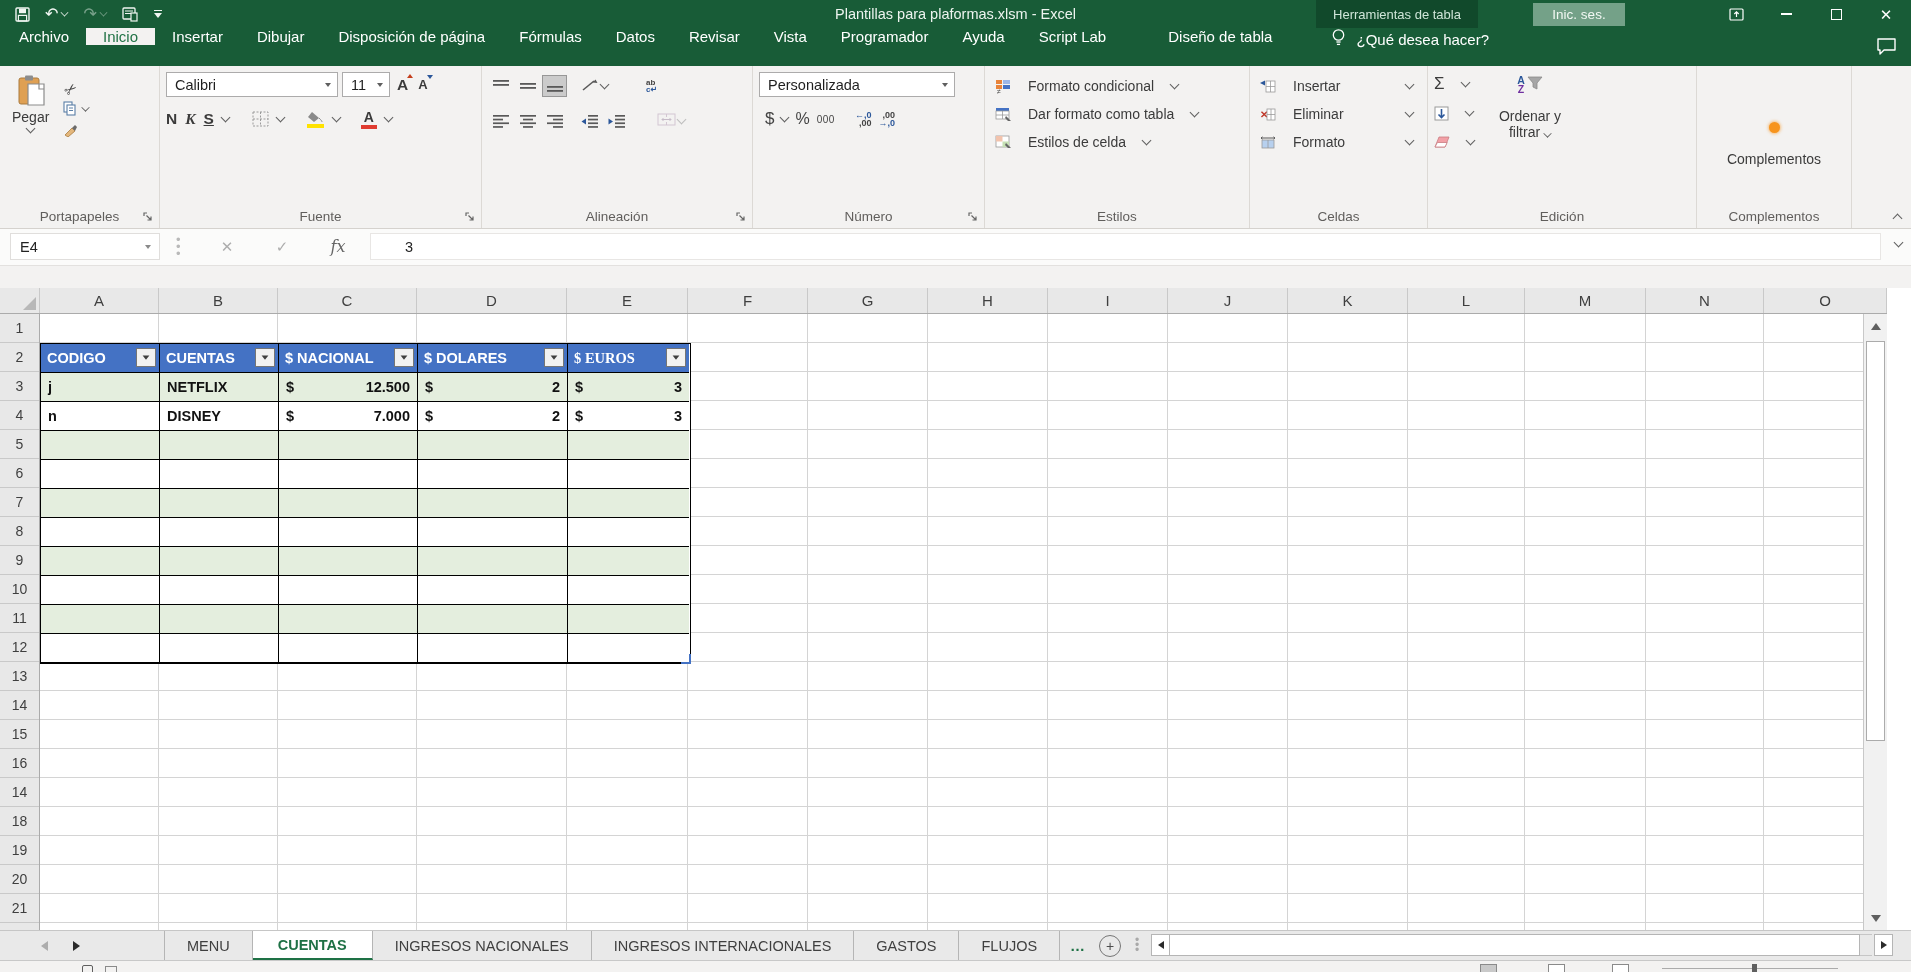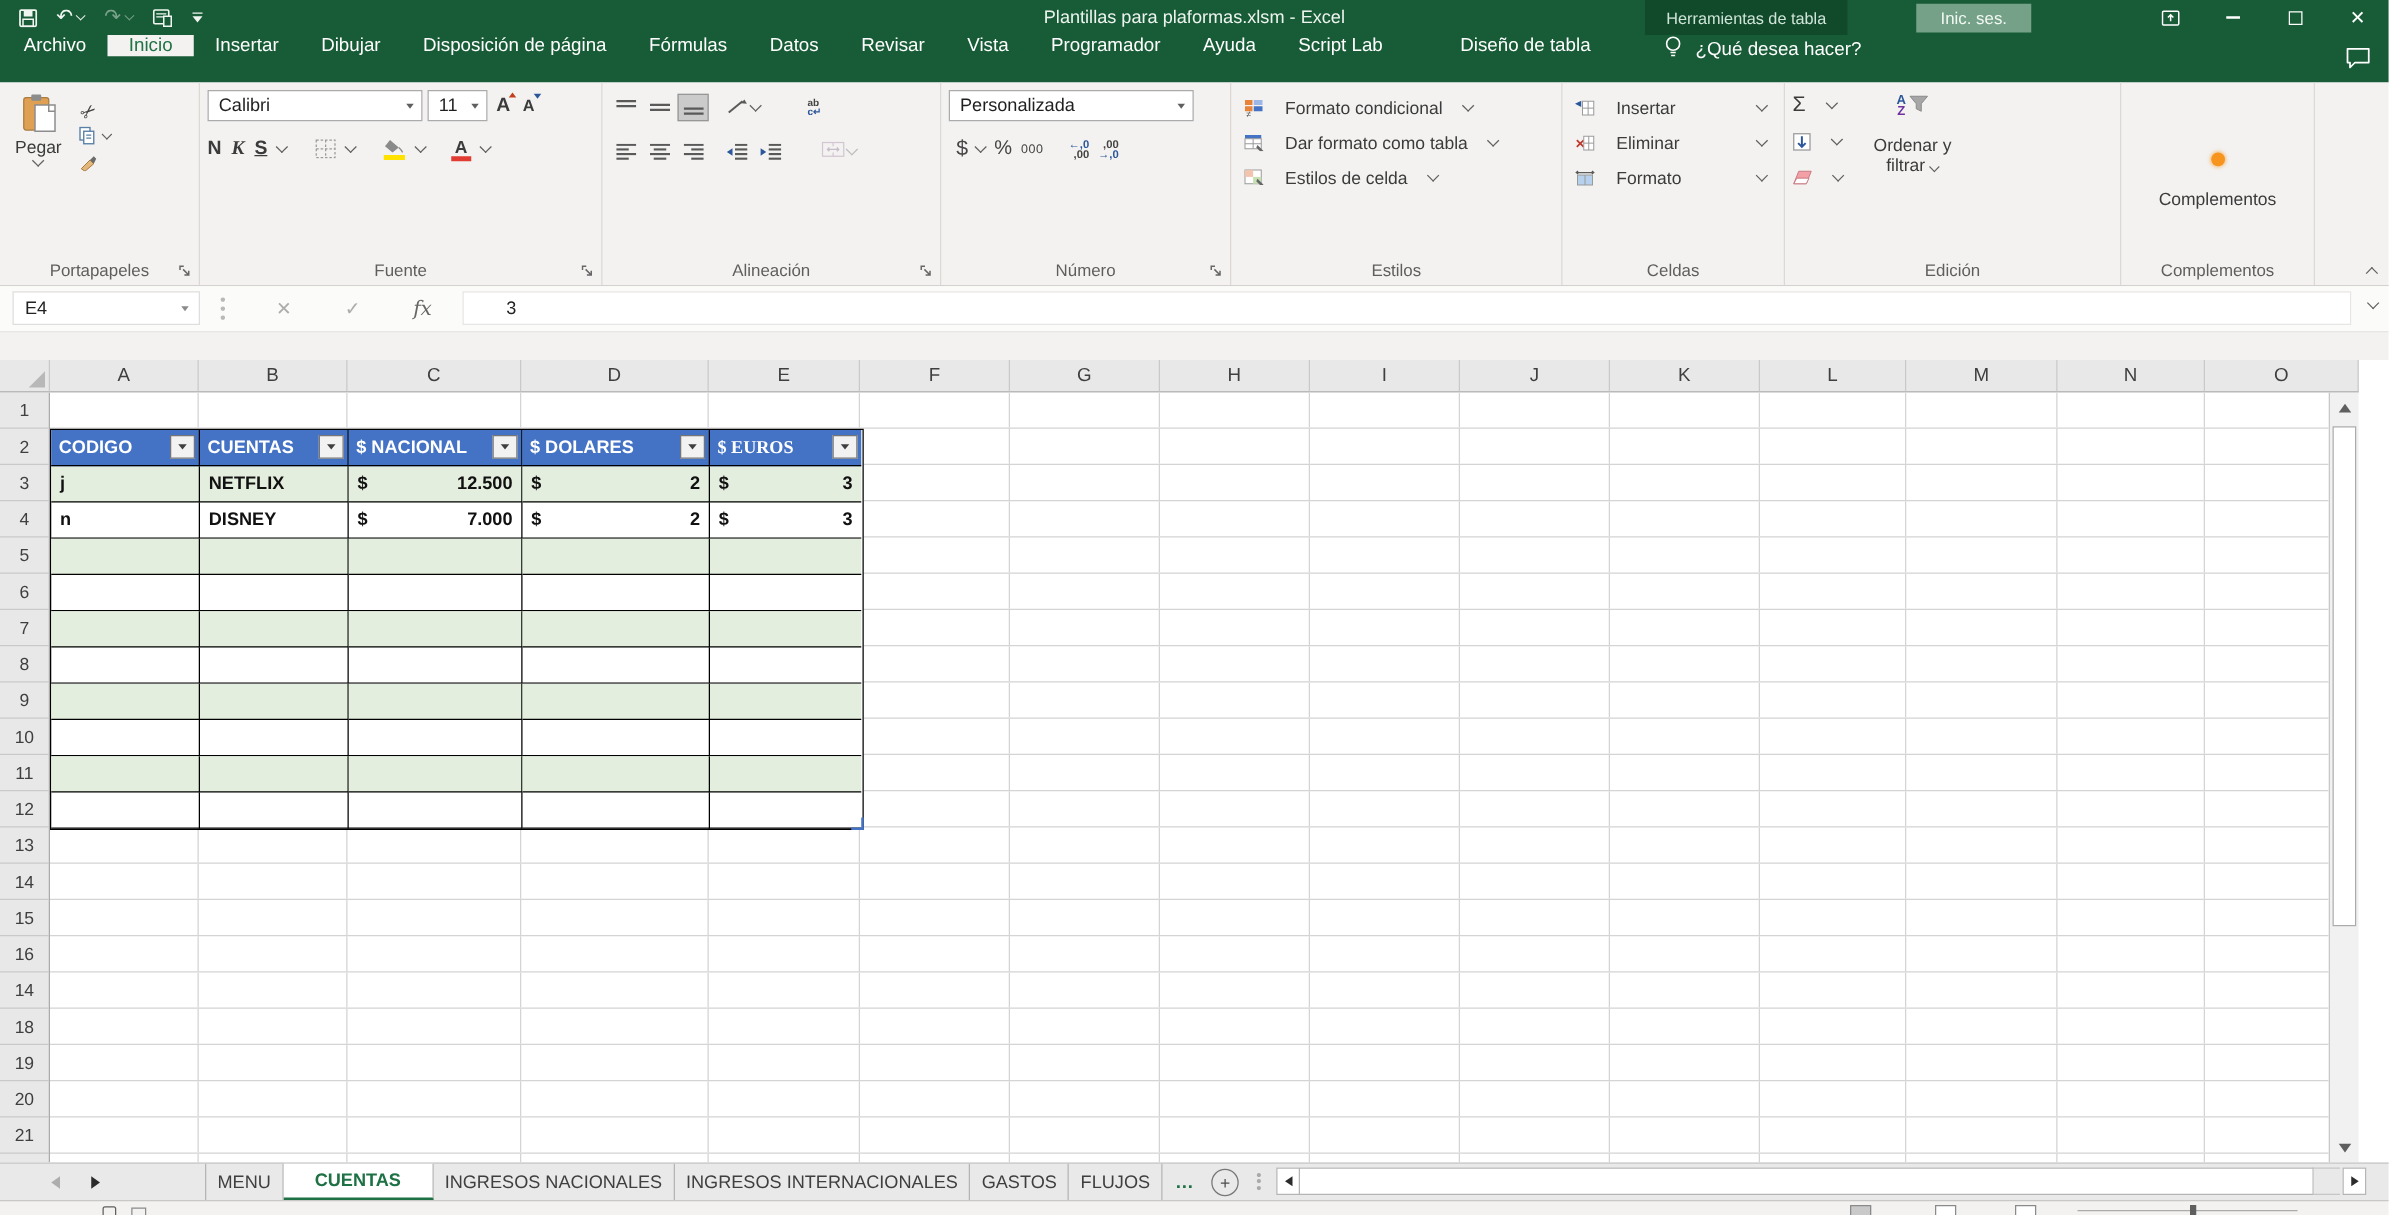--- a/index.html
+++ b/index.html
@@ -127,21 +127,21 @@
         border-top:7px solid #5f5f5f}
   #vthumb{position:absolute;left:2px;top:27px;width:19px;height:400px;background:#fff;border:1px solid #ABABAB;box-sizing:border-box}
 
   
   #sheetbar{height:30px;background:#E9E9E9;border-top:1px solid #C6C6C6;box-sizing:border-box;
         display:flex;align-items:stretch;padding-left:28px;position:relative}
   .snav{width:32px;display:flex;align-items:center;justify-content:center}
   .tri-l{width:0;height:0;border-top:5px solid transparent;border-bottom:5px solid transparent;border-right:7px solid #ADADAD}
   .tri-r{width:0;height:0;border-top:5px solid transparent;border-bottom:5px solid transparent;border-left:7px solid #2b2b2b}
   #stabs{display:flex;margin-left:72px}
-  .stab{padding:0 9px;display:flex;align-items:center;font-size:14.5px;color:#3F3F3F;
+  .stab{padding:0 22px;display:flex;align-items:center;font-size:14.5px;color:#3F3F3F;
         border-right:1px solid #B5B5B5;white-space:nowrap}
   .stab:first-child{border-left:1px solid #B5B5B5}
   .stab.active{background:#fff;color:#1E7145;font-weight:bold;border-bottom:2px solid #1E7145;
         border-right:1px solid #B5B5B5;padding:0 25px}
   #soverflow{display:flex;align-items:center;padding:0 10px;color:#1E7145;font-weight:bold;font-size:15px}
   #addsheet{width:20px;height:20px;border:1px solid #767676;border-radius:50%;margin:4px 6px 0 4px;
         display:flex;align-items:center;justify-content:center;color:#4d4d4d;font-size:14px;line-height:1}
   #sheet-dots{display:flex;align-items:center;color:#a9a9a9;font-size:12px;line-height:5px;padding:0 8px}
   #hscroll{flex:1;display:flex;align-items:stretch;height:22px;margin:3px 18px 0 4px}
   .hbtn{width:19px;background:#fff;border:1px solid #B5B5B5;box-sizing:border-box;display:flex;

